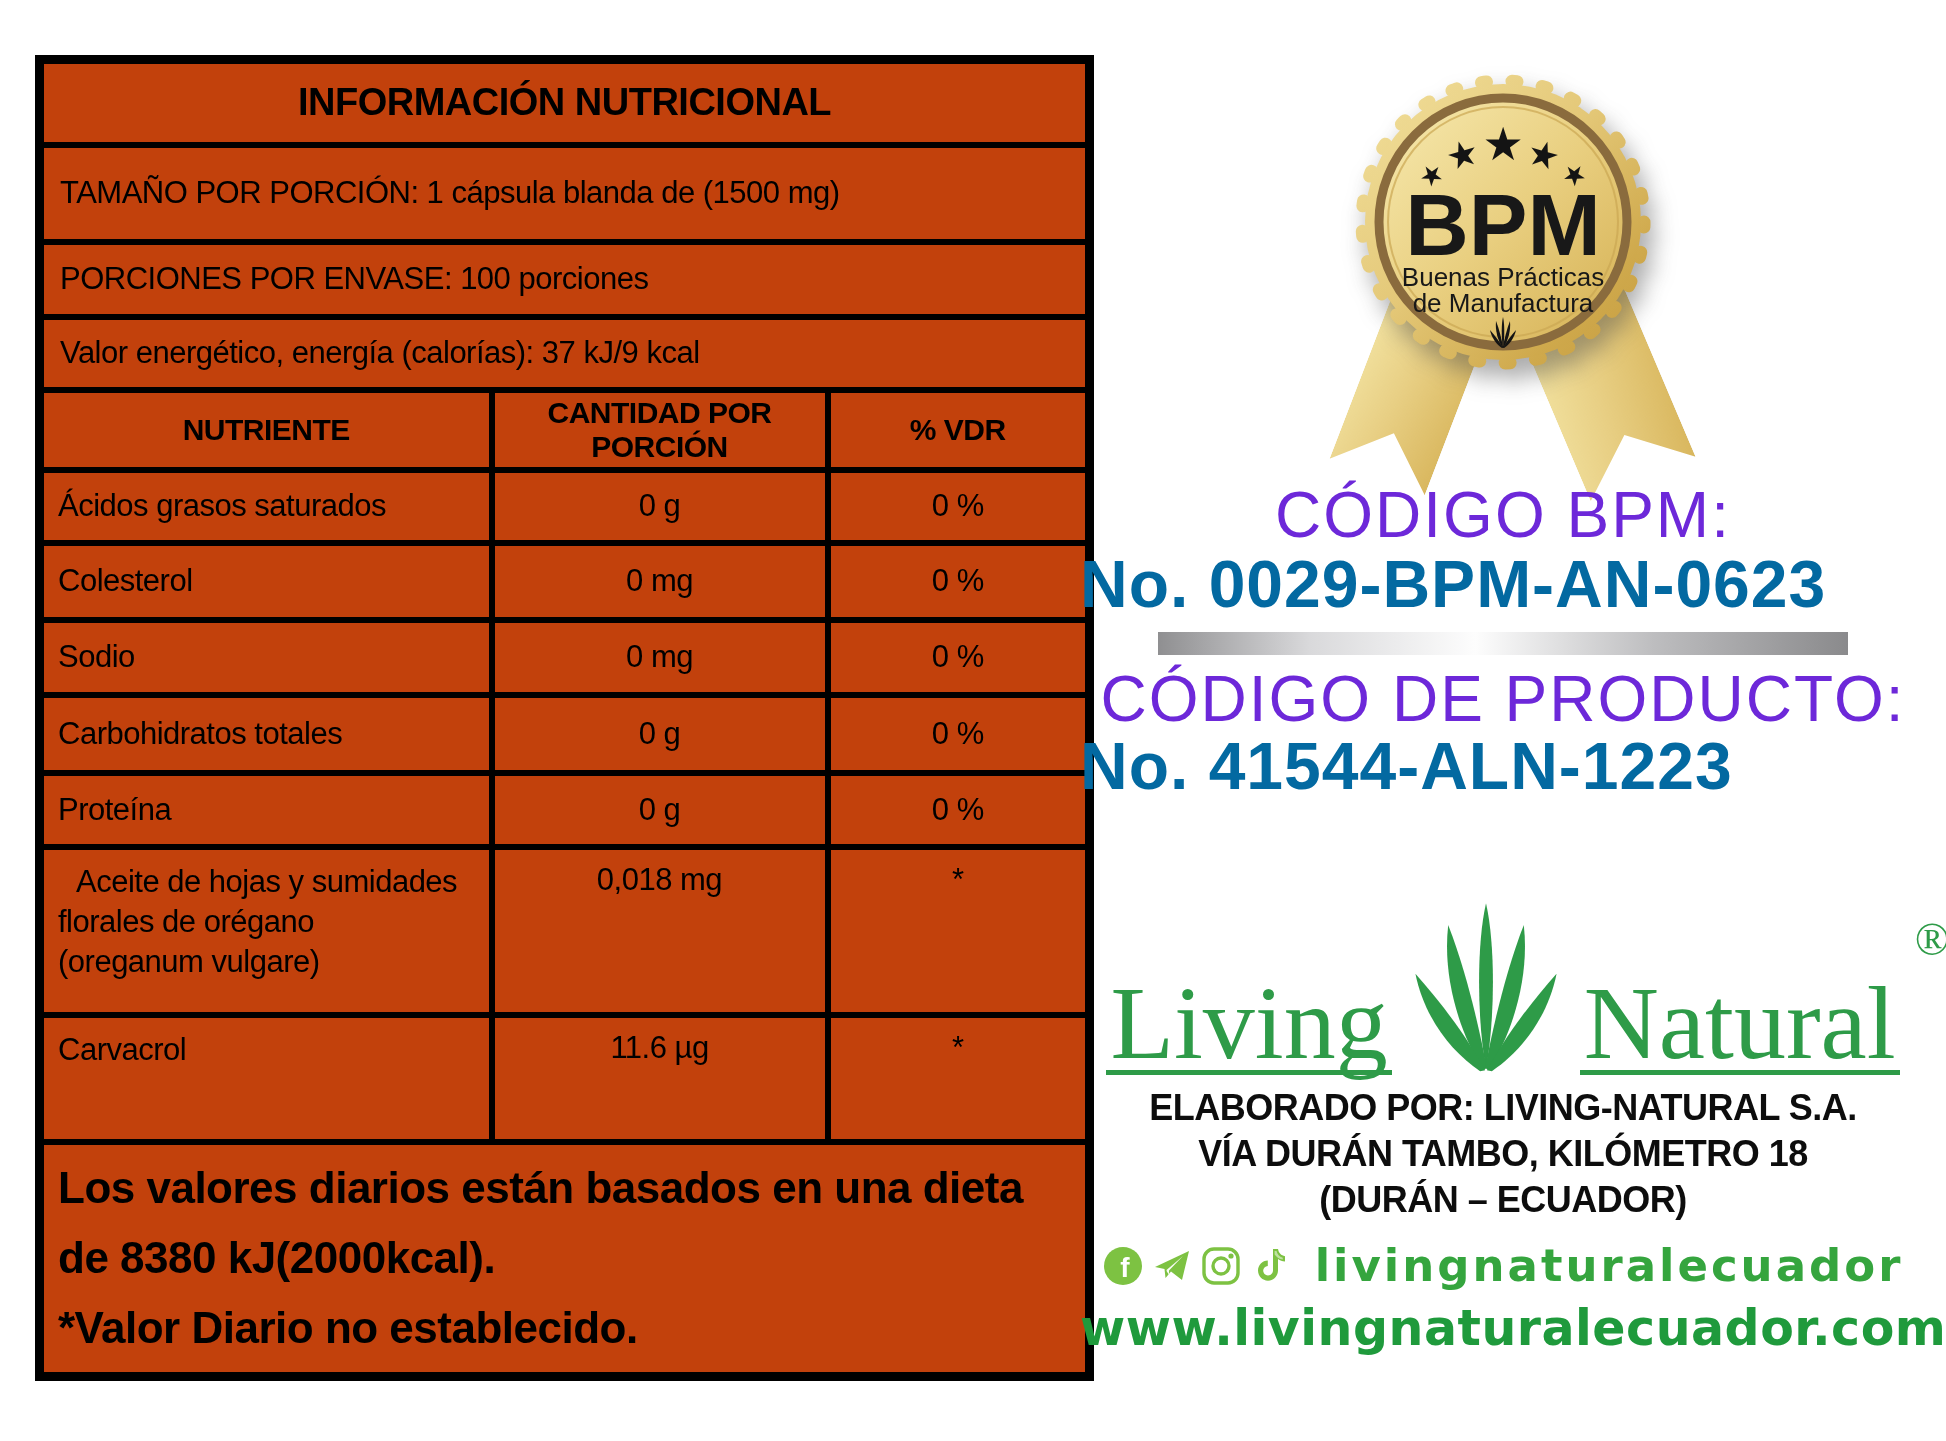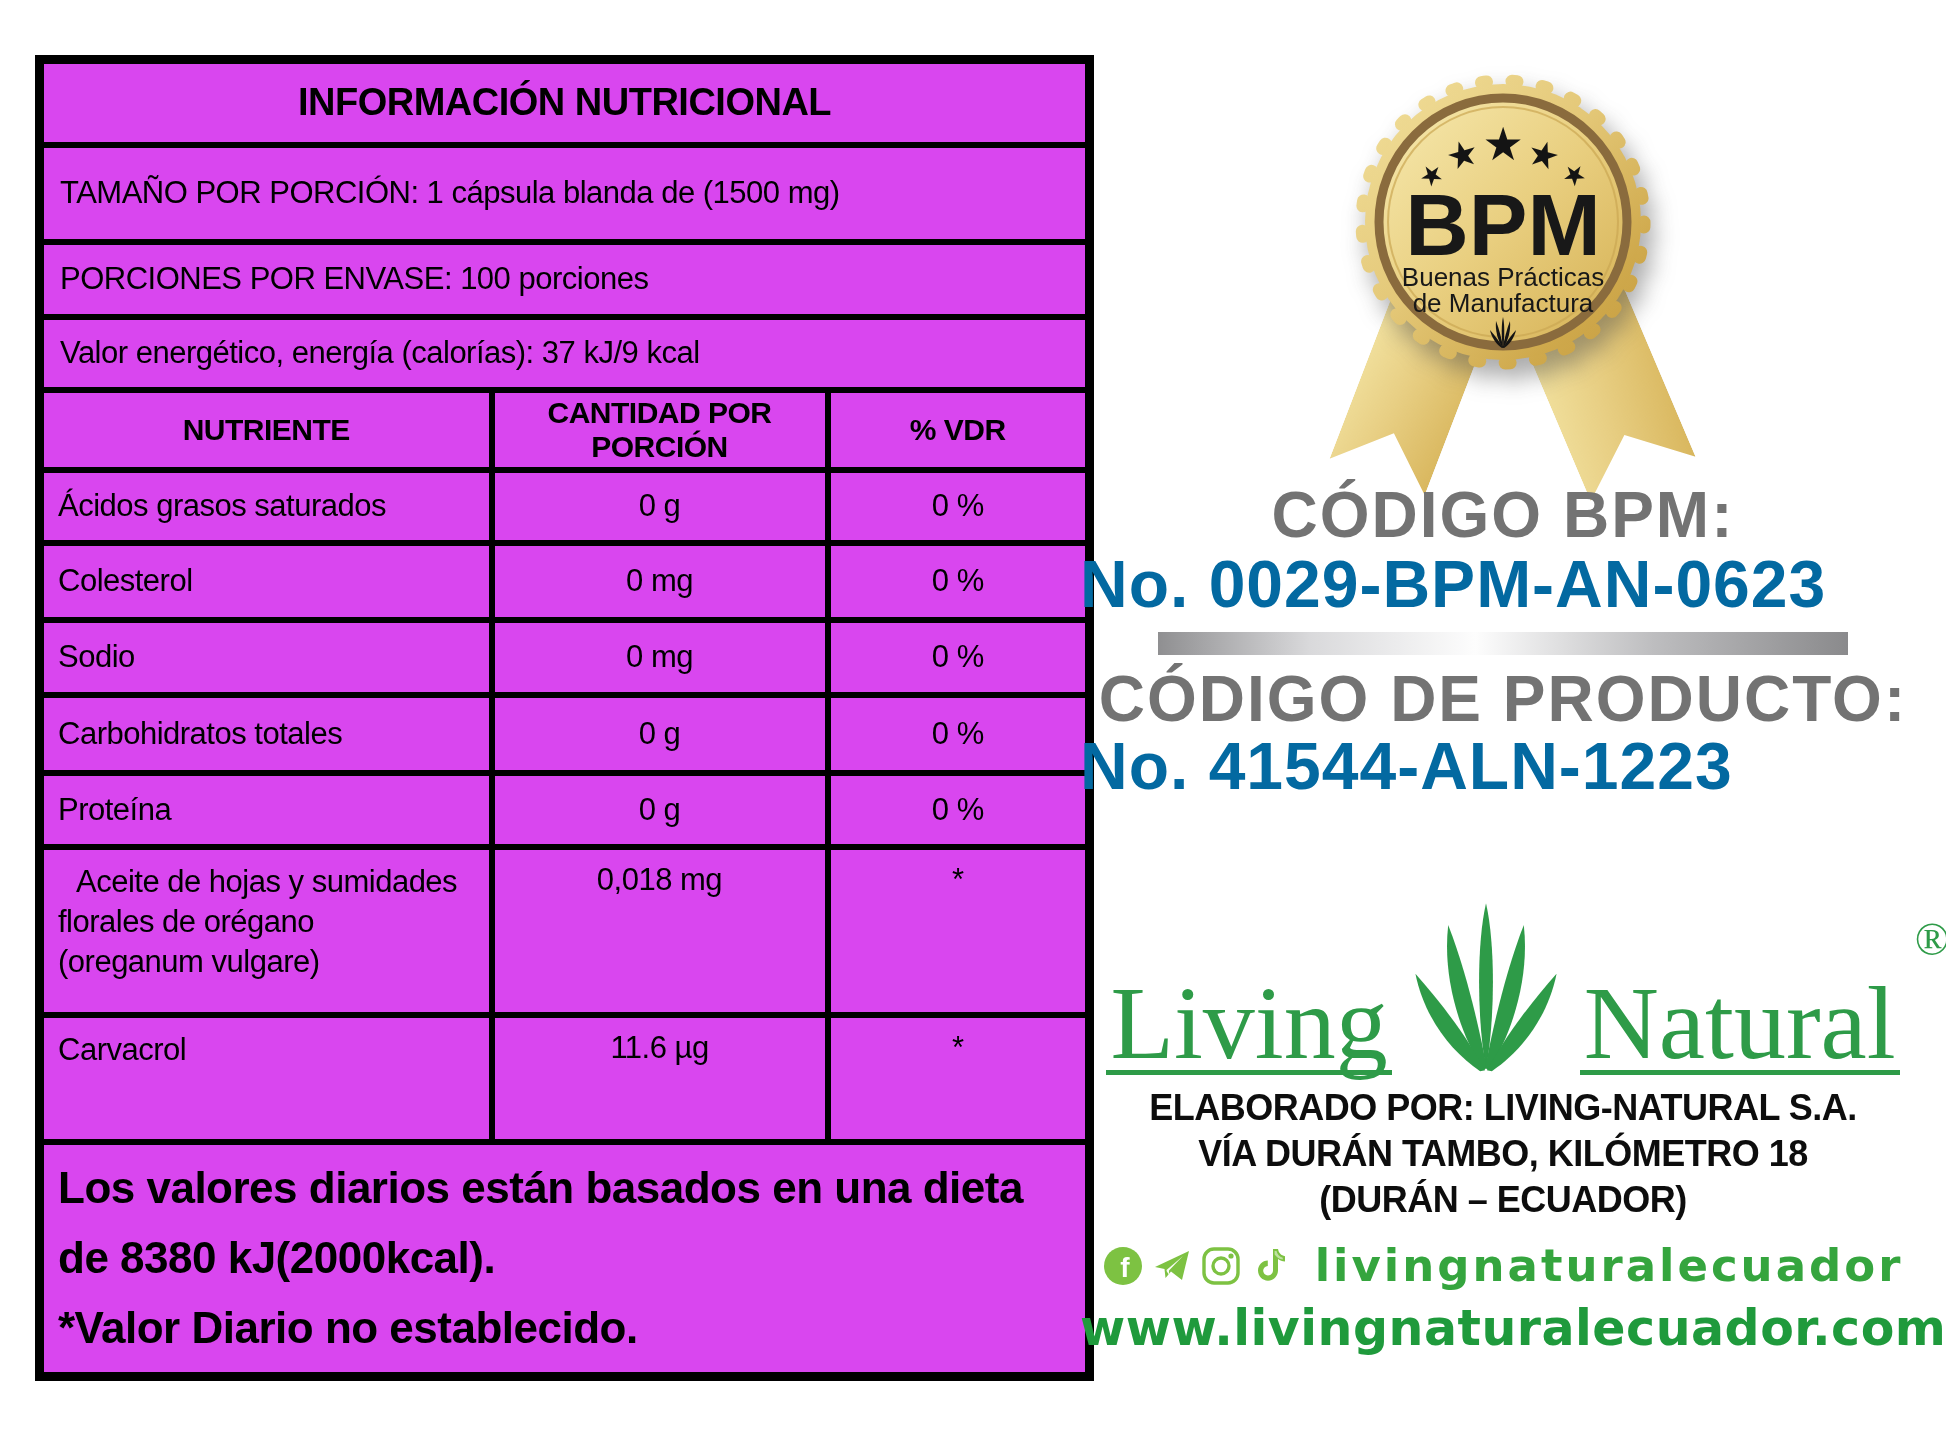--- a/index.html
+++ b/index.html
@@ -4,21 +4,21 @@
 <style>
   html,body{margin:0;padding:0;}
   body{
     width:1946px;height:1441px;position:relative;background:#ffffff;overflow:hidden;
     font-family:"Liberation Sans",sans-serif;color:#000;
   }
 
   
   table.nutri{
     position:absolute;left:35px;top:55px;width:1050px;height:1322px;
-    border-collapse:collapse;table-layout:fixed;background:#d946ef;
+    border-collapse:collapse;table-layout:fixed;background:#c2410c;
   }
   table.nutri td{border:6px solid #000;overflow:hidden;}
   table.nutri{border:9px solid #000;}
   td.title-cell{text-align:center;font-weight:bold;font-size:38px;letter-spacing:-0.5px;}
   td.info-cell{text-align:left;padding-left:16px;font-size:31px;letter-spacing:-0.5px;}
   td.hdr{font-weight:bold;font-size:30px;text-align:center;letter-spacing:-0.5px;}
   td.nutrient{font-size:31px;text-align:left;padding-left:14px;letter-spacing:-0.5px;}
   td.val{font-size:31px;text-align:center;letter-spacing:-0.5px;}
   tr.top-align td{vertical-align:top;padding-top:12px;}
   tr.top-align td.nutrient{line-height:1.3;padding-right:30px;text-indent:18px;}
@@ -33,21 +33,21 @@
     background:linear-gradient(100deg,#F2E2A0 0%,#E8CF84 45%,#D9B75E 100%);
     clip-path:polygon(0 0,100% 0,100% 100%,50% 76%,0 100%);
     filter:drop-shadow(6px 10px 8px rgba(70,70,70,.45));}
   .ribbon-left{left:316px;top:295px;width:102px;height:195px;transform:rotate(21deg);}
   .ribbon-right{left:428px;top:295px;width:114px;height:200px;transform:rotate(-23deg);}
   .medal{position:absolute;left:273px;top:72px;width:300px;height:300px;
     filter:drop-shadow(7px 13px 11px rgba(70,70,70,.45));}
 
   
   .code-label{position:absolute;left:0;width:846px;text-align:center;
-    color:#737373;font-weight:bold;font-size:64px;letter-spacing:2px;white-space:nowrap;}
+    color:#6d28d9;font-weight:normal;font-size:64px;letter-spacing:2px;white-space:nowrap;}
   .code-value{position:absolute;left:0;width:846px;
     color:#0369a1;font-weight:bold;font-size:66px;letter-spacing:1px;white-space:nowrap;}
   .lbl-bpm{top:478px;}
   .val-bpm{top:546px;}
   .divider{position:absolute;left:78px;top:632px;width:690px;height:23px;
     background:linear-gradient(90deg,#8f8f91 0%,#d9d9db 22%,#fdfdfd 46%,#bdbdbf 72%,#8a8a8c 100%);}
   .lbl-prod{top:662px;}
   .val-prod{top:728px;}
 
   

